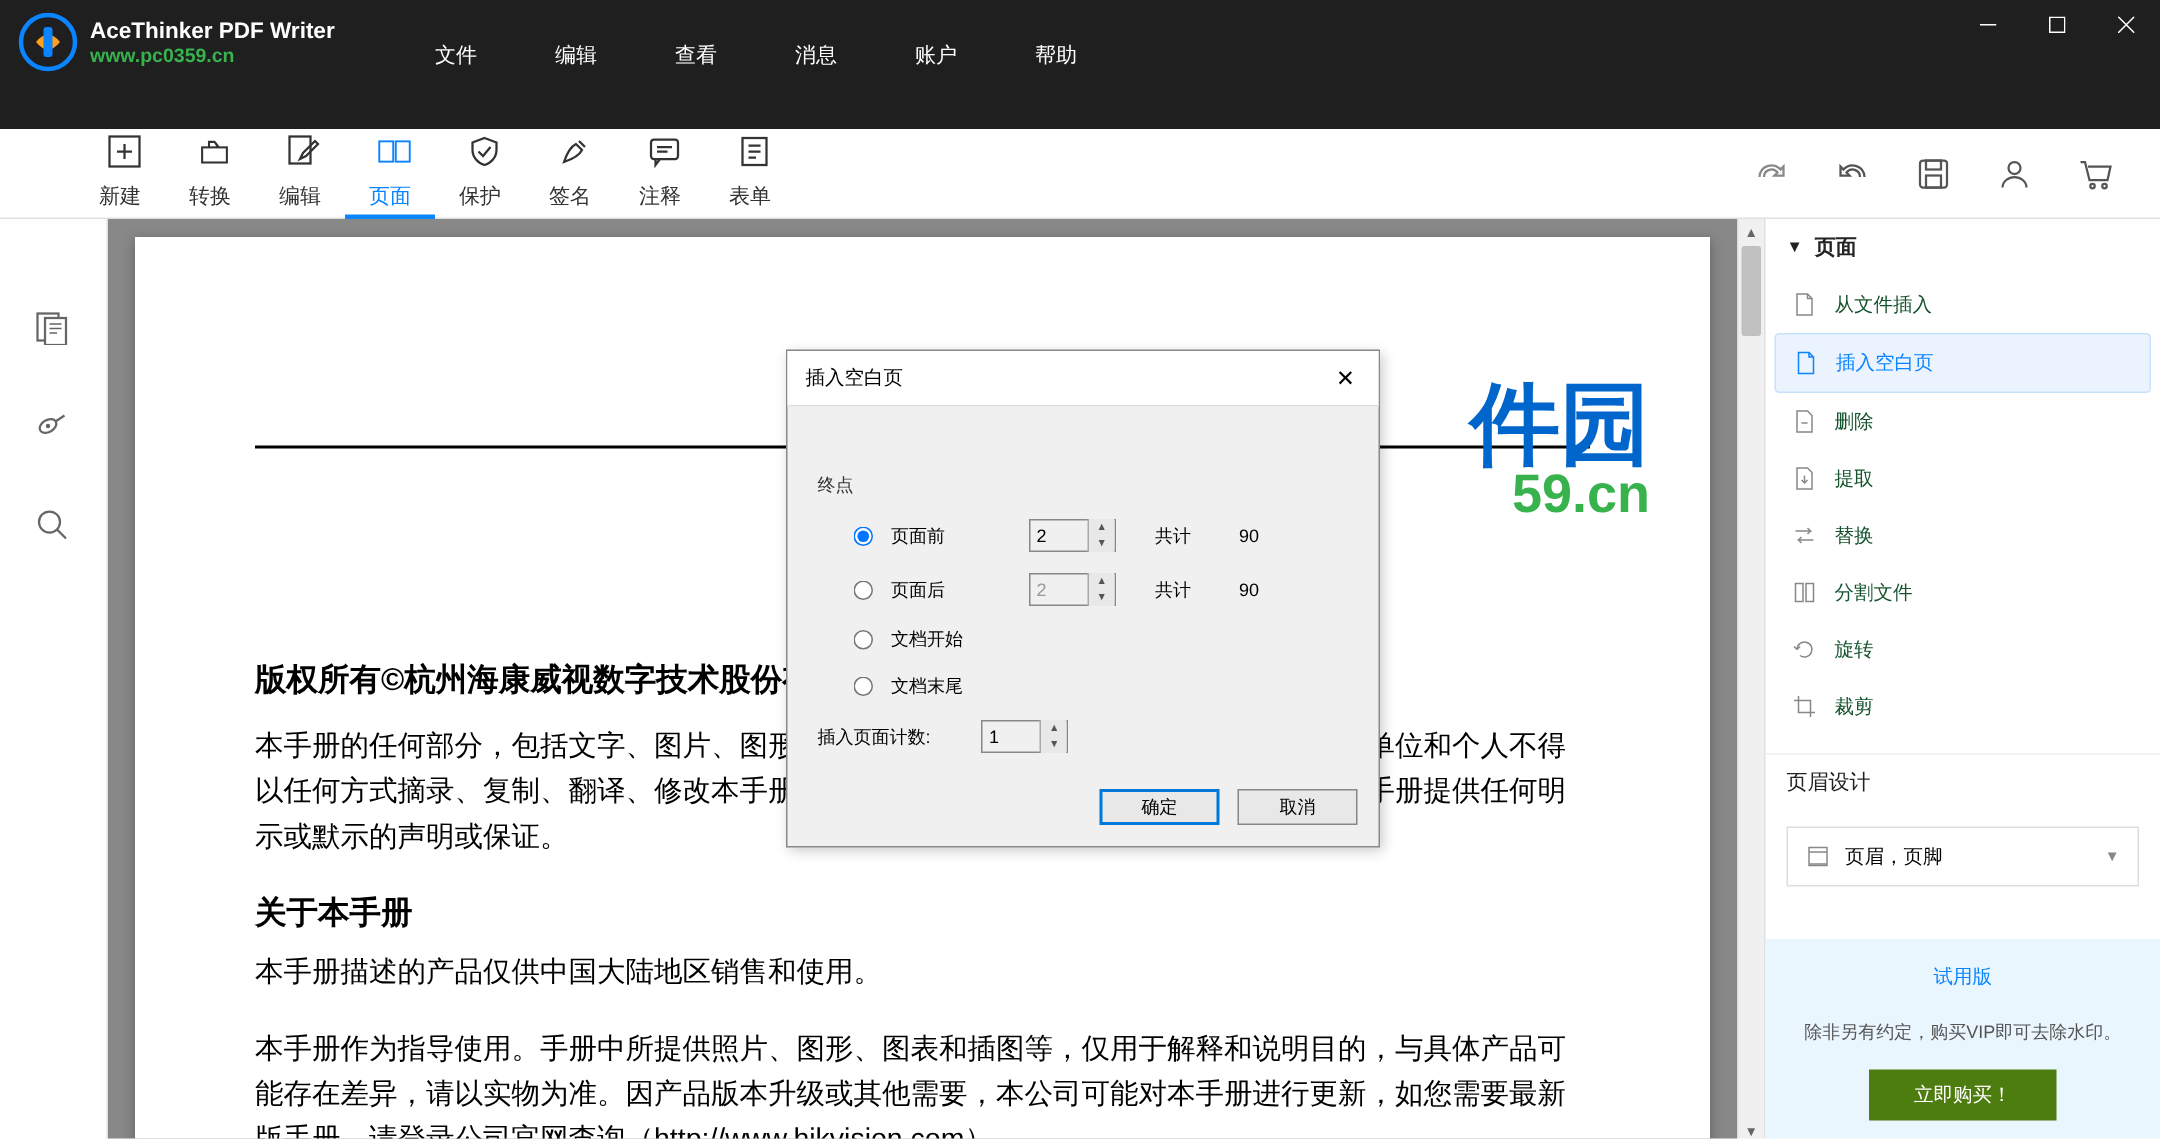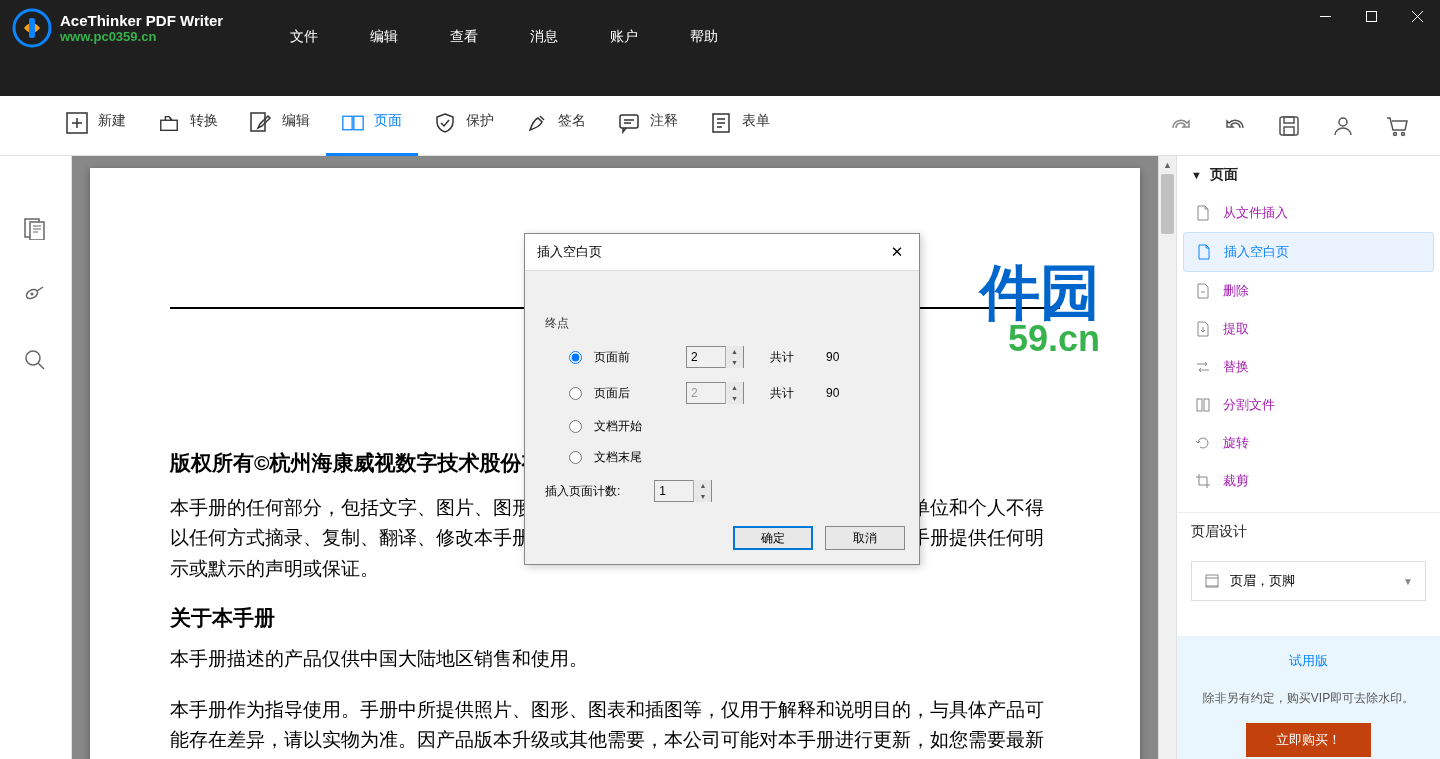--- a/index.html
+++ b/index.html
@@ -1,32 +1,32 @@
 <!DOCTYPE html>
 <html><head>
 <meta charset="utf-8">
 <style>
 * { margin: 0; padding: 0; box-sizing: border-box; font-family: "Microsoft YaHei", "Segoe UI", sans-serif; }
 body { width: 1440px; height: 759px; overflow: hidden; background: #fff; position: relative; }
 
 
-.titlebar { height: 96px; background: #1f1f1f; color: #fff; display: flex; align-items: flex-start; position: relative; }
+.titlebar { height: 86px; background: #1f1f1f; color: #fff; display: flex; align-items: flex-start; position: relative; }
 .logo-area { display: flex; align-items: center; padding: 8px 12px; }
 .logo-svg { width: 40px; height: 40px; }
 .logo-text { margin-left: 8px; }
 .app-name { font-size: 15px; font-weight: bold; color: #fff; }
 .site-url { font-size: 13px; color: #37b24d; font-weight: bold; }
 .menu-bar { position: absolute; left: 290px; top: 28px; display: flex; gap: 52px; }
 .menu-item { color: #fff; font-size: 14px; cursor: pointer; }
 .window-controls { position: absolute; right: 0; top: 0; display: flex; }
 .win-btn { width: 46px; height: 32px; display: flex; align-items: center; justify-content: center; color: #fff; cursor: pointer; }
 
 
 .toolbar { height: 60px; background: #fff; border-bottom: 1px solid #e0e0e0; display: flex; align-items: center; padding: 0 50px; position: relative; }
-.tool-item { display: flex; align-items: flex-start; gap: 10px; padding: 16px 16px; height: 60px; cursor: pointer; color: #333; position: relative; }
+.tool-item { display: flex; align-items: flex-end; gap: 10px; padding: 4px 16px; height: 60px; cursor: pointer; color: #333; position: relative; flex-direction: column; }
 .tool-item.active { color: #0a84ff; }
 .tool-item.active::after { content: ''; position: absolute; bottom: 0; left: 0; right: 0; height: 3px; background: #0a84ff; }
 .tool-icon { width: 22px; height: 22px; display: flex; align-items: center; justify-content: center; }
 .tool-label { font-size: 14px; }
 .toolbar-right { position: absolute; right: 30px; display: flex; gap: 28px; }
 .tr-icon { width: 26px; height: 26px; display: flex; align-items: center; justify-content: center; cursor: pointer; color: #555; }
 
 
 .main { display: flex; height: calc(759px - 82px - 60px); }
 .left-sidebar { width: 72px; background: #fff; border-right: 1px solid #e0e0e0; display: flex; flex-direction: column; align-items: center; padding-top: 60px; gap: 40px; }
@@ -40,32 +40,32 @@
 .doc-title { font-size: 30px; font-weight: bold; text-align: center; margin-bottom: 8px; }
 .doc-hr { border: none; border-top: 2px solid #000; margin-bottom: 140px; }
 .doc-copyright { font-size: 21px; font-weight: bold; margin-bottom: 16px; }
 .doc-para { font-size: 19px; line-height: 1.6; margin-bottom: 20px; }
 .doc-h2 { font-size: 21px; font-weight: bold; margin-bottom: 12px; }
 
 .right-panel { width: 264px; background: #fff; border-left: 1px solid #e0e0e0; display: flex; flex-direction: column; }
 .rp-header { display: flex; align-items: center; padding: 10px 14px; font-size: 14px; font-weight: bold; color: #222; cursor: pointer; }
 .rp-chevron { margin-right: 8px; font-size: 11px; }
 .rp-list { padding: 0 6px 12px; }
-.rp-item { display: flex; align-items: center; gap: 12px; padding: 10px 12px; font-size: 13px; color: #a21caf; cursor: pointer; border-radius: 3px; }
+.rp-item { display: flex; align-items: center; gap: 12px; padding: 10px 12px; font-size: 13px; color: #14532d; cursor: pointer; border-radius: 3px; }
 .rp-item.active { background: #eaf3fe; color: #0a84ff; border: 1px solid #c8e1fb; }
 .rp-item-icon { width: 16px; height: 16px; color: #888; flex-shrink: 0; }
 .rp-item.active .rp-item-icon { color: #0a84ff; }
 .rp-section2 { border-top: 1px solid #eee; }
 .rp-dropdown { margin: 10px 14px; border: 1px solid #ddd; padding: 10px 12px; display: flex; align-items: center; gap: 10px; font-size: 13px; cursor: pointer; }
 .rp-dropdown .chev { margin-left: auto; color: #888; font-size: 10px; }
 
 .trial-box { margin-top: auto; background: #eaf6fd; padding: 16px 12px; text-align: center; }
 .trial-title { color: #0a84ff; font-size: 13px; margin-bottom: 20px; }
 .trial-text { font-size: 12px; color: #555; margin-bottom: 16px; }
-.trial-btn { background: #c2410c; color: #fff; border: none; padding: 8px 30px; font-size: 13px; cursor: pointer; }
+.trial-btn { background: #4d7c0f; color: #fff; border: none; padding: 8px 30px; font-size: 13px; cursor: pointer; }
 
 .scrollbar-track { width: 18px; background: #f0f0f0; border-left: 1px solid #ddd; position: relative; }
 .scroll-arrow { height: 18px; display: flex; align-items: center; justify-content: center; font-size: 9px; color: #666; cursor: pointer; }
 .scroll-thumb { position: absolute; top: 18px; left: 2px; right: 2px; height: 60px; background: #c0c0c0; border-radius: 2px; cursor: pointer; }
 
 
 .dialog { position: absolute; left: 524px; top: 233px; width: 396px; background: #f0f0f0; border: 1px solid #888; box-shadow: 2px 2px 8px rgba(0,0,0,0.2); z-index: 100; }
 .dialog-title { background: #fff; padding: 8px 12px; font-size: 13px; display: flex; justify-content: space-between; align-items: center; border-bottom: 1px solid #ddd; }
 .dialog-close { cursor: pointer; font-size: 15px; width: 20px; height: 20px; display: flex; align-items: center; justify-content: center; }
 .dialog-body { padding: 16px 20px; margin-top: 28px; }

